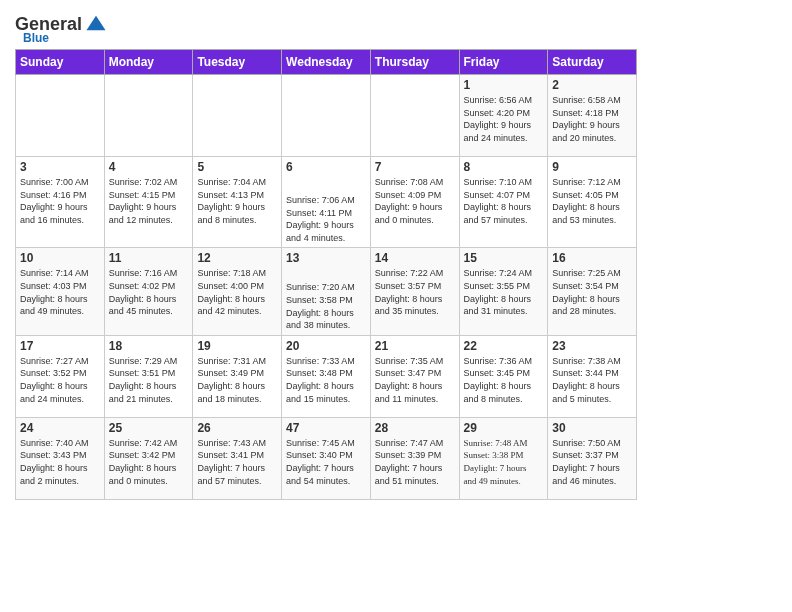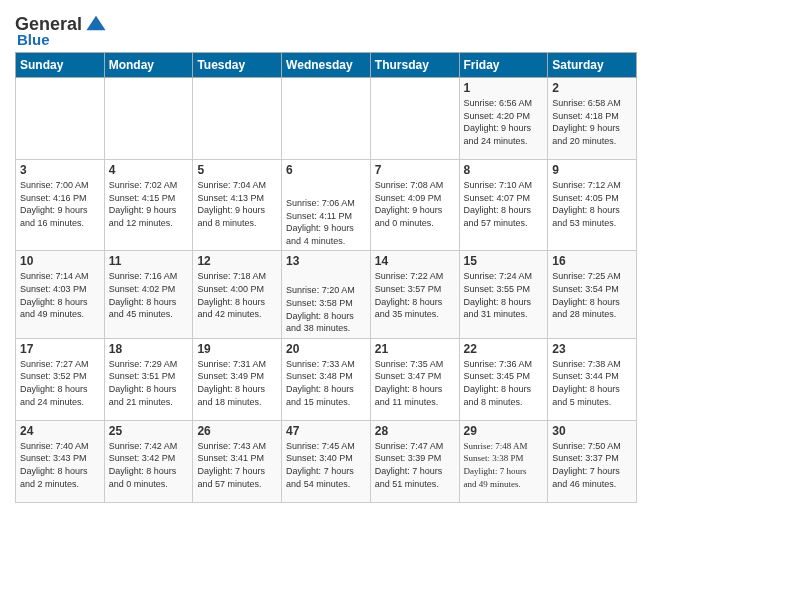--- a/index.html
+++ b/index.html
@@ -37,21 +37,21 @@
     .location {
       font-size: 14px;
       color: #555;
     }
     table {
       width: 100%;
       border-collapse: collapse;
       table-layout: fixed;
     }
     thead tr th {
-      background-color: #0369a1;
+      background-color: #6d28d9;
       color: #fff;
       font-size: 12px;
       font-weight: bold;
       padding: 5px 4px;
       border: 1px solid #aaa;
       text-align: left;
     }
     tbody tr td {
       border: 1px solid #ccc;
       vertical-align: top;
@@ -86,21 +86,21 @@
 <div class="container">
   <div class="header">
     <div class="logo">
     <div style="display:flex; flex-direction:column; align-items:flex-start;">
       <div style="display:flex; align-items:center;">
         <span style="font-size:18px; font-weight:bold; color:#333;">General</span>
         <svg width="22" height="22" viewBox="0 0 30 24" style="margin-left:3px; margin-top:-4px;">
           <polygon points="15,2 28,22 2,22" fill="#1a6bb5"></polygon>
         </svg>
       </div>
-      <span style="font-size:15px; font-weight:bold; color:#1a6bb5; margin-top:-4px; margin-left:2px;">Blue</span>
+      <span style="font-size:12px; font-weight:bold; color:#1a6bb5; margin-top:-4px; margin-left:8px;">Blue</span>
     </div>
   </div>
     <div class="title-block">
       <div class="month-title"></div>
       <div class="location"></div>
     </div>
   </div>
 
   <table>
     <thead>

